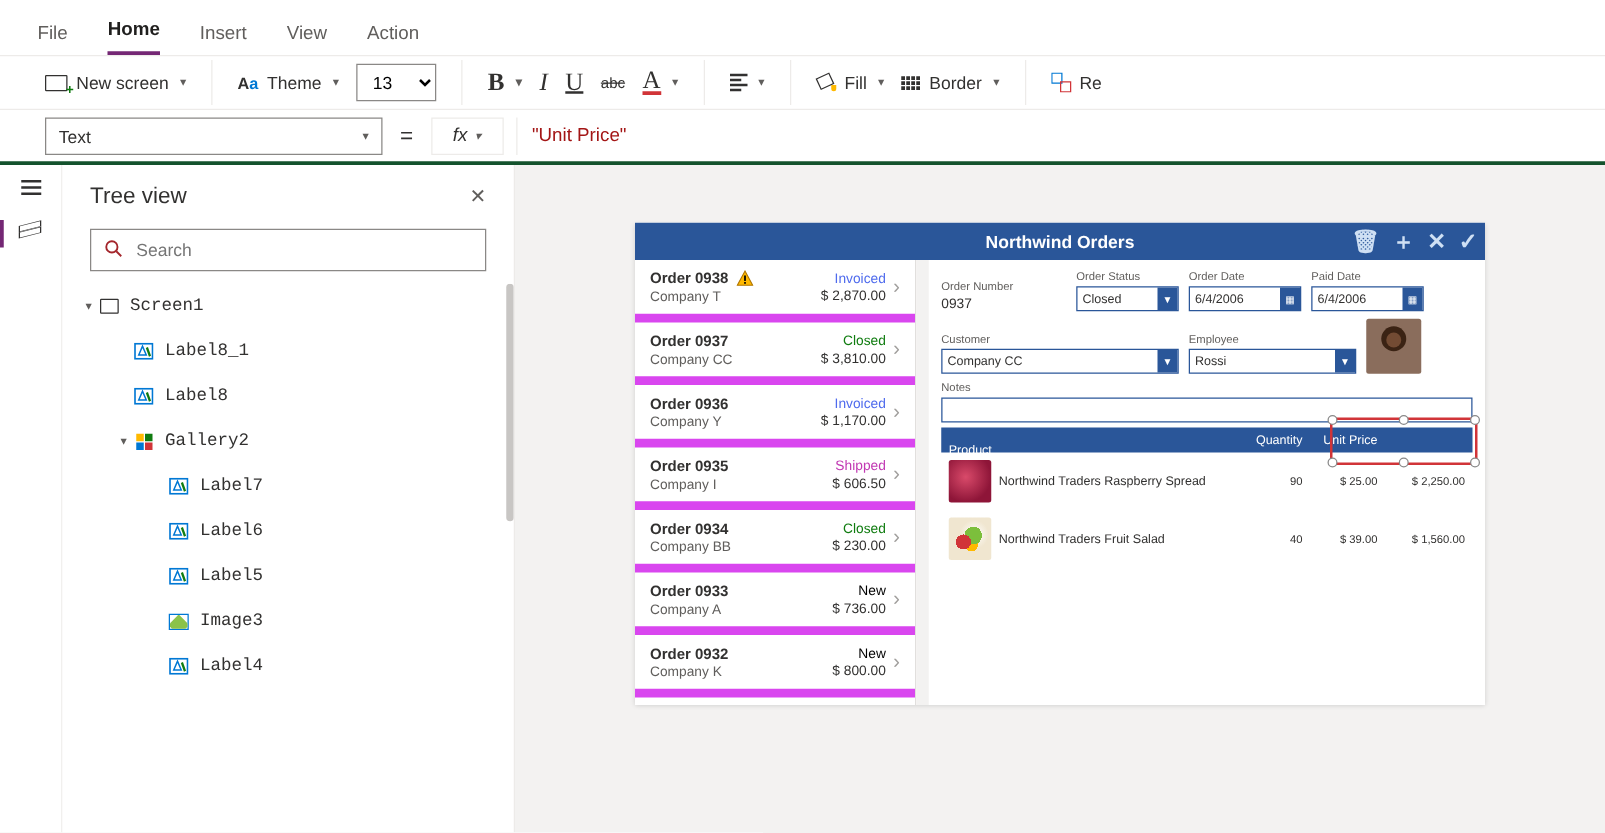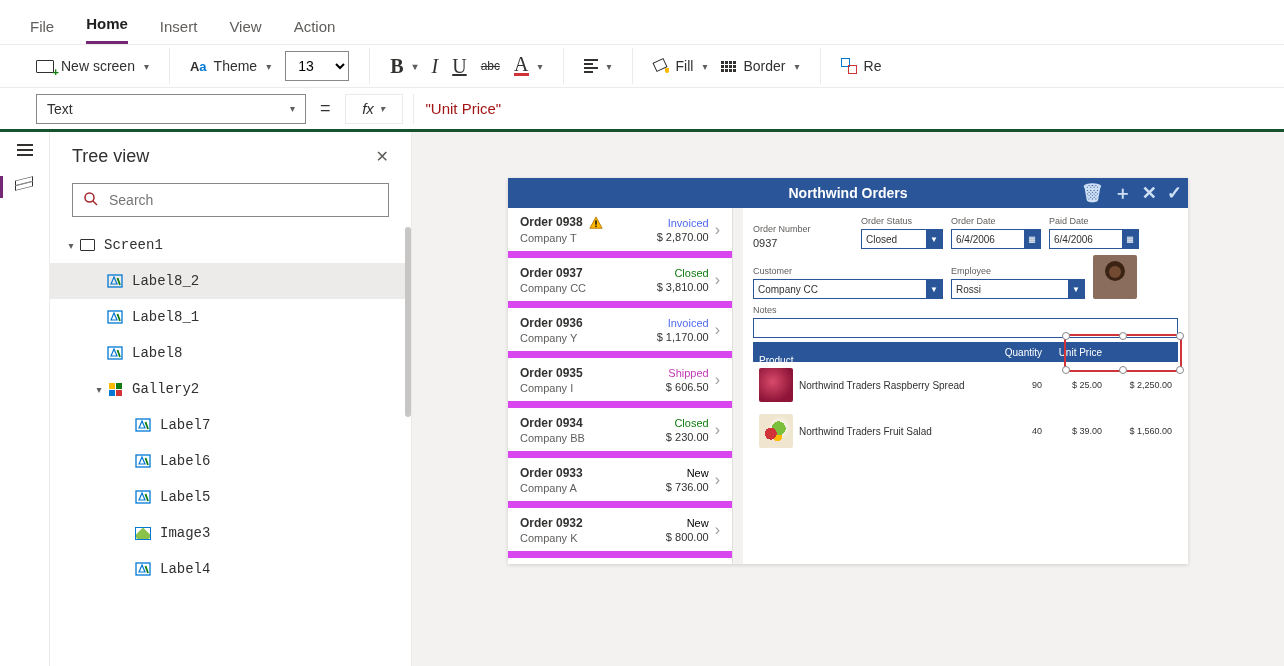--- a/index.html
+++ b/index.html
@@ -261,30 +261,20 @@
     </div>
     <div class="tree-list">
       <div class="tree-scrollbar-fake"></div>
       <div class="tree-item" style="padding-left:14px">
         <span class="tree-expand">▾</span>
         <span class="tree-icon">
             <span class="screen-icon"></span>
           </span>
         <span class="label">Screen1</span>
       </div>
-      <div class="tree-item selected" style="padding-left:56px">
-        <span class="tree-icon label-icon">
-            <svg viewBox="0 0 16 16">
-              <rect x="1" y="2" width="14" height="12" fill="none" stroke="#0078d4" stroke-width="1.3"></rect>
-              <path d="M4 11 L7 4 L10 11 Z" fill="none" stroke="#0078d4" stroke-width="1.2"></path>
-              <line x1="10.5" y1="5" x2="13" y2="12" stroke="#107c10" stroke-width="1.8"></line>
-            </svg>
-          </span>
-        <span class="label">Label8_2</span>
-      </div>
       <div class="tree-item" style="padding-left:56px">
         <span class="tree-icon label-icon">
             <svg viewBox="0 0 16 16">
               <rect x="1" y="2" width="14" height="12" fill="none" stroke="#0078d4" stroke-width="1.3"></rect>
               <path d="M4 11 L7 4 L10 11 Z" fill="none" stroke="#0078d4" stroke-width="1.2"></path>
               <line x1="10.5" y1="5" x2="13" y2="12" stroke="#107c10" stroke-width="1.8"></line>
             </svg>
           </span>
         <span class="label">Label8_1</span>
       </div>

